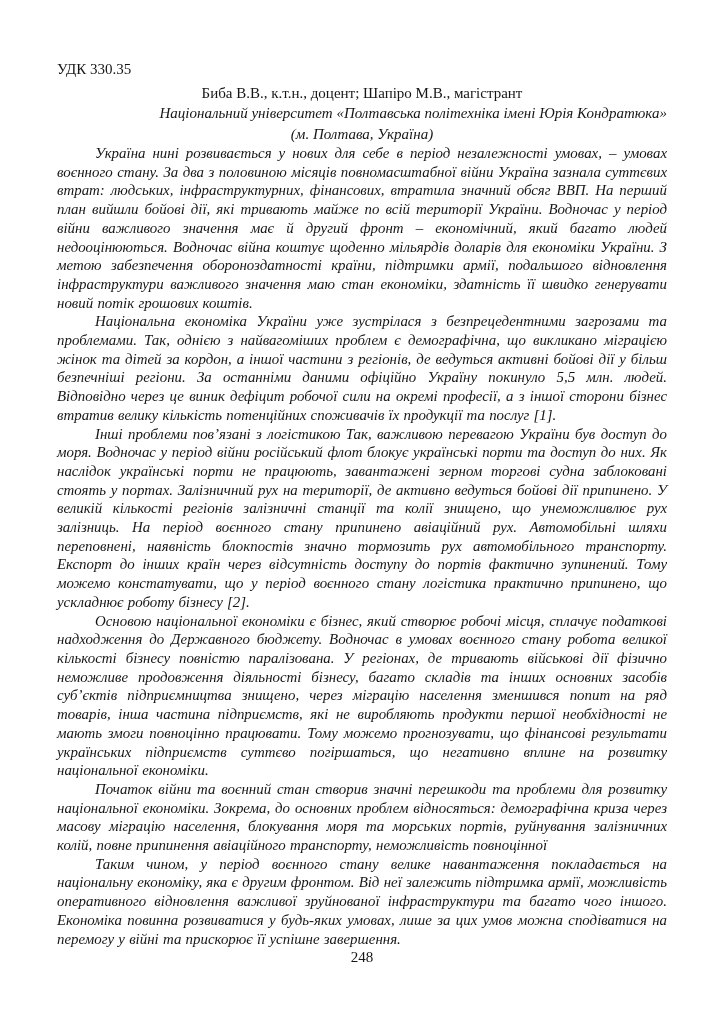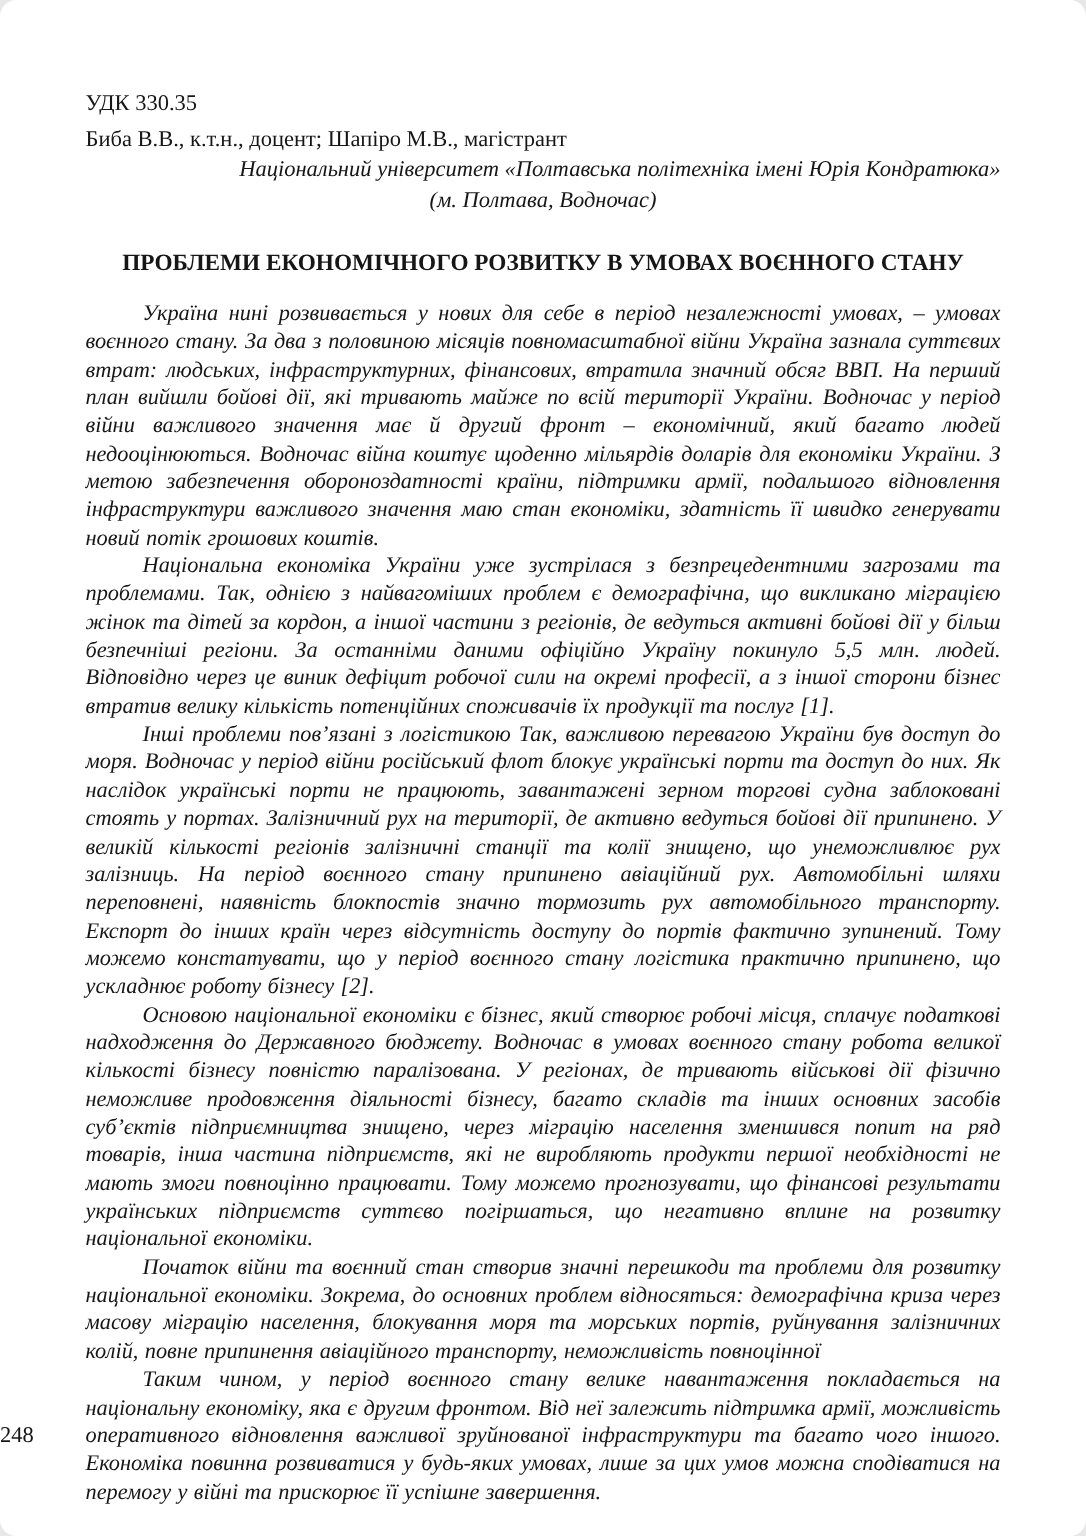--- a/index.html
+++ b/index.html
@@ -11,30 +11,30 @@
     position: relative;
     width: 724px;
     height: 1024px;
     margin: 0 auto;
     background: #ffffff;
     color: #161616;
     font-family: "Liberation Serif", "DejaVu Serif", serif;
     box-sizing: border-box;
     padding: 60px 57px 0 57px;
     overflow: hidden;
-    border-radius: 11px;
   }
   .udc {
     font-size: 15px;
     text-align: left;
     margin: 0 0 4px 0;
     line-height: 1.3;
   }
   .authors {
     font-size: 15px;
+    text-align: center;
     margin: 2px 0 0 0;
     line-height: 1.3;
   }
   .affiliation {
     font-size: 15px;
     font-style: italic;
     text-align: right;
     margin: 1px 0 0 0;
     line-height: 1.3;
   }
@@ -59,38 +59,37 @@
     text-indent: 38px;
     margin: 0;
     word-spacing: 0.5px;
     font-style: italic;
   }
   .page-number {
     position: absolute;
     bottom: 58px;
     left: 0;
     width: 100%;
-    text-align: left;
+    text-align: center;
     font-size: 15px;
   }
 </style>
 </head>
 <body>
 
 <div class="page">
 
   <div class="udc">УДК 330.35</div>
 
   <div class="authors">Биба В.В., к.т.н., доцент; Шапіро М.В., магістрант</div>
 
   <div class="affiliation">Національний університет «Полтавська політехніка імені Юрія Кондратюка»</div>
 
-  <div class="location">(м. Полтава, Водночас)</div>
+  <div class="location">(м. Полтава, Україна)</div>
 
-  <h1 class="paper-title">ПРОБЛЕМИ ЕКОНОМІЧНОГО РОЗВИТКУ В УМОВАХ ВОЄННОГО СТАНУ</h1>
 
   <div class="body-text">
     <p>Україна нині розвивається у нових для себе в період незалежності умовах, – умовах воєнного стану. За два з половиною місяців повномасштабної війни Україна зазнала суттєвих втрат: людських, інфраструктурних, фінансових, втратила значний обсяг ВВП. На перший план вийшли бойові дії, які тривають майже по всій території України. Водночас у період війни важливого значення має й другий фронт – економічний, який багато людей недооцінюються. Водночас війна коштує щоденно мільярдів доларів для економіки України. З метою забезпечення обороноздатності країни, підтримки армії, подальшого відновлення інфраструктури важливого значення маю стан економіки, здатність її швидко генерувати новий потік грошових коштів.</p>
     <p>Національна економіка України уже зустрілася з безпрецедентними загрозами та проблемами. Так, однією з найвагоміших проблем є демографічна, що викликано міграцією жінок та дітей за кордон, а іншої частини з регіонів, де ведуться активні бойові дії у більш безпечніші регіони. За останніми даними офіційно Україну покинуло 5,5 млн. людей. Відповідно через це виник дефіцит робочої сили на окремі професії, а з іншої сторони бізнес втратив велику кількість потенційних споживачів їх продукції та послуг [1].</p>
     <p>Інші проблеми пов’язані з логістикою Так, важливою перевагою України був доступ до моря. Водночас у період війни російський флот блокує українські порти та доступ до них. Як наслідок українські порти не працюють, завантажені зерном торгові судна заблоковані стоять у портах. Залізничний рух на території, де активно ведуться бойові дії припинено. У великій кількості регіонів залізничні станції та колії знищено, що унеможливлює рух залізниць. На період воєнного стану припинено авіаційний рух. Автомобільні шляхи переповнені, наявність блокпостів значно тормозить рух автомобільного транспорту. Експорт до інших країн через відсутність доступу до портів фактично зупинений. Тому можемо констатувати, що у період воєнного стану логістика практично припинено, що ускладнює роботу бізнесу [2].</p>
     <p>Основою національної економіки є бізнес, який створює робочі місця, сплачує податкові надходження до Державного бюджету. Водночас в умовах воєнного стану робота великої кількості бізнесу повністю паралізована. У регіонах, де тривають військові дії фізично неможливе продовження діяльності бізнесу, багато складів та інших основних засобів суб’єктів підприємництва знищено, через міграцію населення зменшився попит на ряд товарів, інша частина підприємств, які не виробляють продукти першої необхідності не мають змоги повноцінно працювати. Тому можемо прогнозувати, що фінансові результати українських підприємств суттєво погіршаться, що негативно вплине на розвитку національної економіки.</p>
     <p>Початок війни та воєнний стан створив значні перешкоди та проблеми для розвитку національної економіки. Зокрема, до основних проблем відносяться: демографічна криза через масову міграцію населення, блокування моря та морських портів, руйнування залізничних колій, повне припинення авіаційного транспорту, неможливість повноцінної</p>
     <p>Таким чином, у період воєнного стану велике навантаження покладається на національну економіку, яка є другим фронтом. Від неї залежить підтримка армії, можливість оперативного відновлення важливої зруйнованої інфраструктури та багато чого іншого. Економіка повинна розвиватися у будь-яких умовах, лише за цих умов можна сподіватися на перемогу у війні та прискорює її успішне завершення.</p>
   </div>
 

